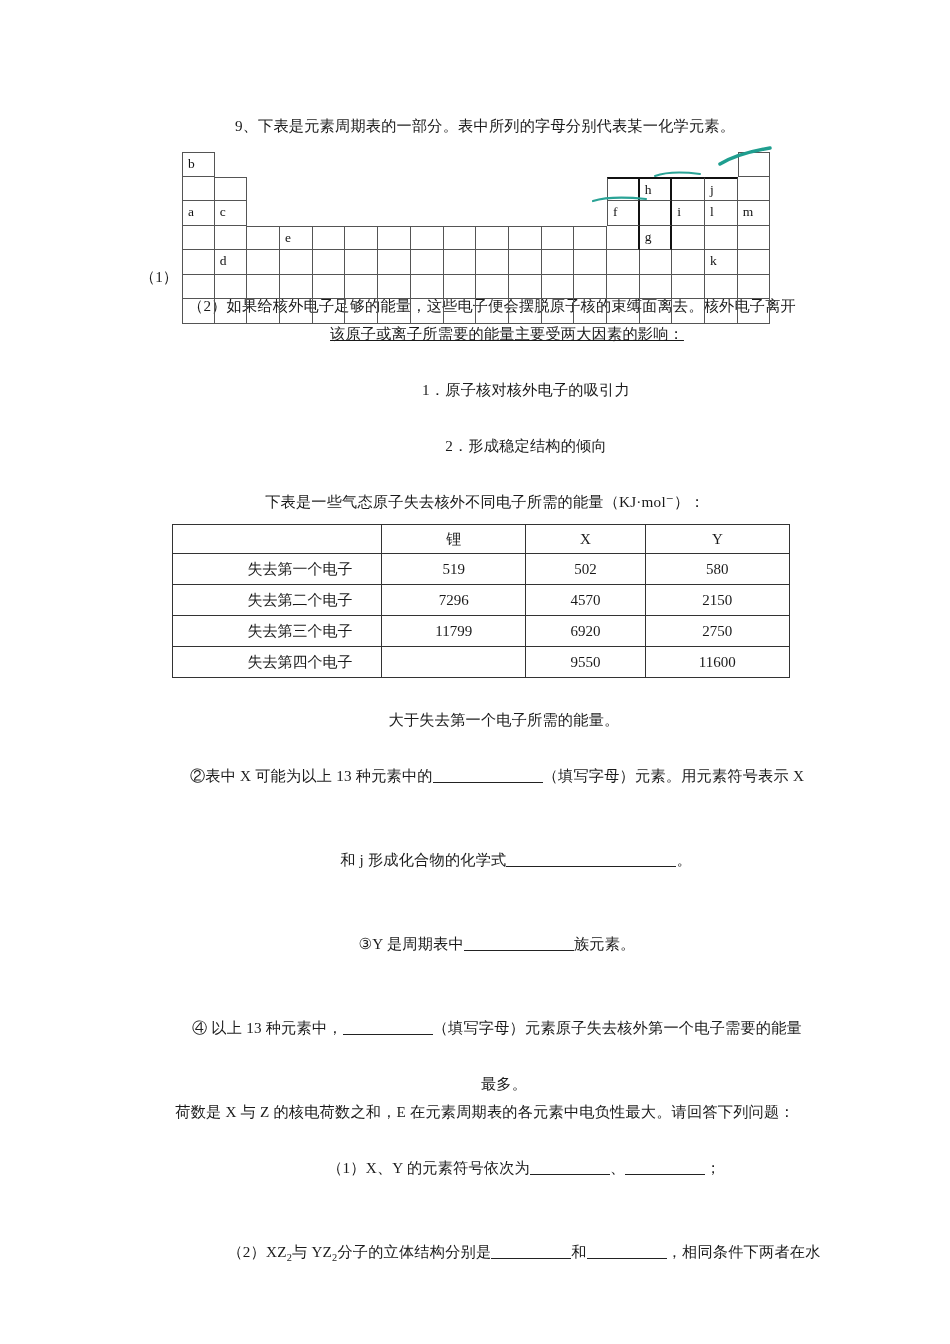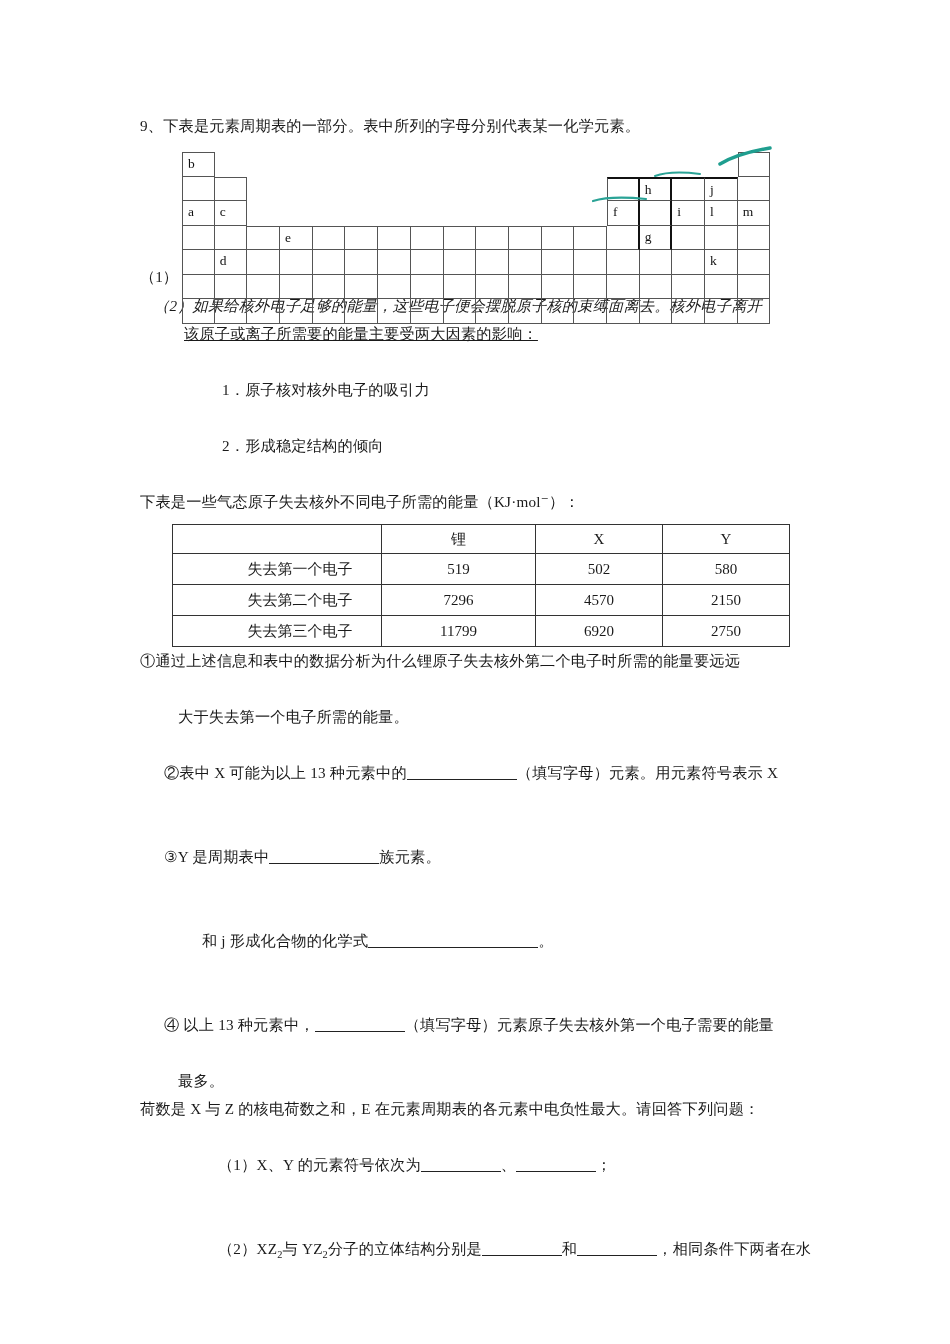--- a/index.html
+++ b/index.html
@@ -28,20 +28,21 @@
     top: 112px;
     width: 690px;
   }
 
   
   .line {
     font-size: 15.2px;
     line-height: 28px;
     letter-spacing: 0.2px;
     white-space: pre-wrap;
+    text-align: center;
   }
   .hang {
     padding-left: 28px;
   }
   .hang2 {
     padding-left: 54px;
     text-decoration: underline;
   }
   .sp { display: inline-block; }
 
@@ -302,21 +303,21 @@
         </svg>
       </div>
       <div class="penmark" style="left:514px; top:18px;">
         <svg width="48" height="10" viewBox="0 0 48 10">
           <path d="M1 6 C 12 2, 30 2, 46 4" stroke="#2aa396" stroke-width="2" fill="none" stroke-linecap="round"></path>
         </svg>
       </div>
     </div>
 
 
-    <div class="line hang" style="padding-left:14px;font-style:italic;">（2）如果给核外电子足够的能量，这些电子便会摆脱原子核的束缚面离去。核外电子离开</div>
+    <div class="line hang" style="padding-left:14px;">（2）如果给核外电子足够的能量，这些电子便会摆脱原子核的束缚面离去。核外电子离开</div>
     <div class="line hang2" style="padding-left:44px;">该原子或离子所需要的能量主要受两大因素的影响：</div>
     <div class="line" style="padding-left:58px;">
       <span>1．原子核对核外电子的吸引力</span>
       <span class="sp" style="width:50px;"></span>
       <span>2．形成稳定结构的倾向</span>
     </div>
     <div class="line" style="padding-left:0px;">下表是一些气态原子失去核外不同电子所需的能量（KJ·mol⁻）：</div>
 
     <table class="etable">
       <tbody id="etable-body">
@@ -337,37 +338,42 @@
             <td>7296</td>
             <td>4570</td>
             <td>2150</td>
           </tr>
           <tr>
             <td class="rowhdr">失去第三个电子</td>
             <td>11799</td>
             <td>6920</td>
             <td>2750</td>
           </tr>
+          <tr>
+            <td class="rowhdr">失去第四个电子</td>
+            <td></td>
+            <td>9550</td>
+            <td>11600</td>
+          </tr>
         </tbody>
     </table>
 
-    <div class="line">①通过上述信息和表中的数据分析为什么锂原子失去核外第二个电子时所需的能量要远远</div>
     <div class="line" style="padding-left:38px;margin-top:28px;">大于失去第一个电子所需的能量。</div>
 
     <div class="line">
       <span>②表中 X 可能为以上 13 种元素中的</span><span class="blank b110"></span><span>（填写字母）元素。用元素符号表示 X</span>
     </div>
+    <div class="line" style="padding-left:38px;">
+      <span>和 j 形成化合物的化学式</span><span class="blank b170"></span><span>。</span>
+    </div>
+
     <div class="line">
       <span>③Y 是周期表中</span><span class="blank b110"></span><span>族元素。</span>
     </div>
 
-    <div class="line" style="padding-left:38px;">
-      <span>和 j 形成化合物的化学式</span><span class="blank b170"></span><span>。</span>
-    </div>
-
     <div class="line">
       <span>④ 以上 13 种元素中，</span><span class="blank b90"></span><span>（填写字母）元素原子失去核外第一个电子需要的能量</span>
     </div>
     <div class="line" style="padding-left:38px;">最多。</div>
 
     <div class="line">荷数是 X 与 Z 的核电荷数之和，E 在元素周期表的各元素中电负性最大。请回答下列问题：</div>
 
     <div class="line" style="padding-left:54px;">
       <span>（1）X、Y 的元素符号依次为</span><span class="blank b80"></span><span>、</span><span class="blank b80"></span><span>；</span>
     </div>

